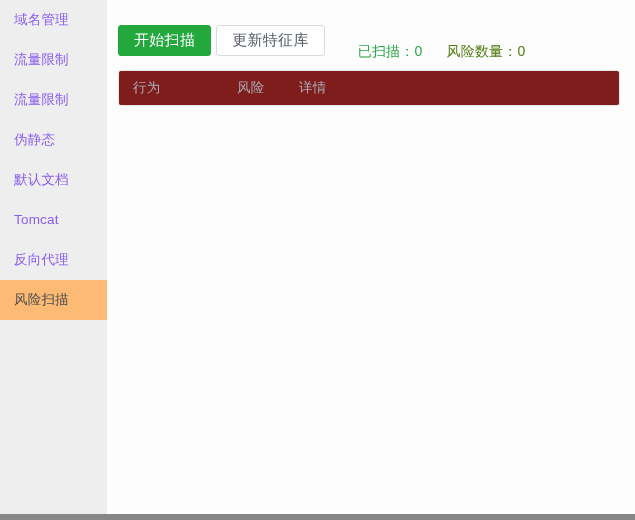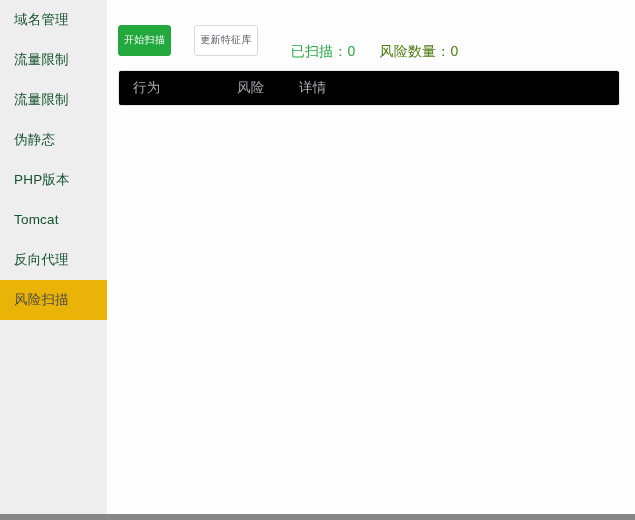--- a/index.html
+++ b/index.html
@@ -40,28 +40,28 @@
     margin: 0;
     padding: 0;
     position: relative;
   }
   .nav-item {
     height: 40px;
     line-height: 40px;
     padding-left: 14px;
     box-sizing: border-box;
     font-size: 13.5px;
-    color: #14532d;
+    color: #8b5cf6;
     white-space: nowrap;
     letter-spacing: .2px;
     width: 86px;
   }
   .nav-item.active {
     width: 131px;
-    background: #eab308;
+    background: #fdba74;
     color: #4b4b4b;
   }
 
   
   #content {
     position: absolute;
     left: 107px;
     top: 0;
     right: 0;
     height: 514px;
@@ -73,60 +73,60 @@
     left: 11px;
     top: 24px;
     height: 32px;
     display: flex;
     align-items: center;
   }
   .btn {
     height: 31px;
     box-sizing: border-box;
     border-radius: 3px;
-    font-size: 10px;
-    padding: 0 5px;
+    font-size: 15px;
+    padding: 0 15px;
     cursor: pointer;
     display: inline-flex;
     align-items: center;
     justify-content: center;
     letter-spacing: .3px;
     font-family: Liberation Serif, serif;
   }
   .btn-primary {
     background: #22a83c;
     border: 1px solid #22a83c;
     color: #ffffff;
   }
   .btn-default {
     background: #ffffff;
     border: 1px solid #d8dadf;
     color: #555c66;
-    margin-left: 23px;
+    margin-left: 5px;
   }
 
   .stats {
     display: flex;
     align-items: flex-end;
     margin-left: 33px;
     font-size: 14px;
     letter-spacing: .2px;
   }
   .stat-scanned { color: #29a745; }
   .stat-risk    { color: #4d7c0f; margin-left: 24px; margin-top: 24px; }
 
   
   #result-table {
     position: absolute;
     left: 11px;
     top: 70px;
     width: 502px;
     border: 1px solid #e6e8eb;
     border-radius: 3px;
-    background: #000000;
+    background: #7f1d1d;
     box-sizing: border-box;
   }
   .table-head {
     display: flex;
     height: 34px;
     align-items: center;
     font-size: 13.5px;
     color: #a9adb5;
   }
   .th {
@@ -155,21 +155,21 @@
 <body>
 
 <div id="app">
 
   <nav id="sidebar">
     <ul class="nav-list">
       <li class="nav-item">域名管理</li>
       <li class="nav-item">流量限制</li>
       <li class="nav-item">流量限制</li>
       <li class="nav-item">伪静态</li>
-      <li class="nav-item">PHP版本</li>
+      <li class="nav-item">默认文档</li>
       <li class="nav-item">Tomcat</li>
       <li class="nav-item">反向代理</li>
       <li class="nav-item active">风险扫描</li>
     </ul>
   </nav>
 
   <section id="content">
 
     <div id="toolbar">
       <button class="btn btn-primary">开始扫描</button>

